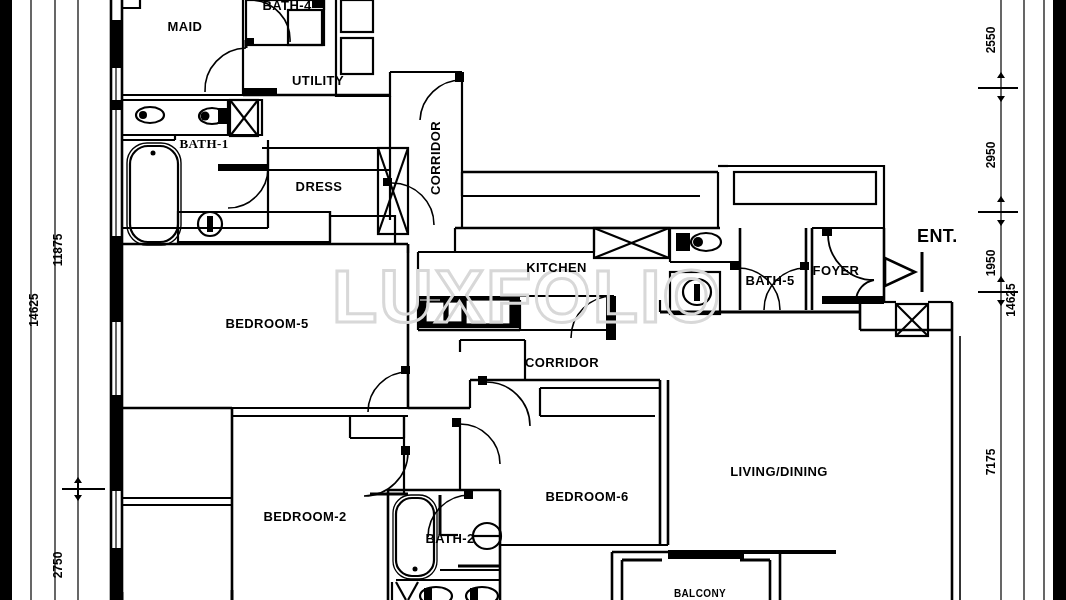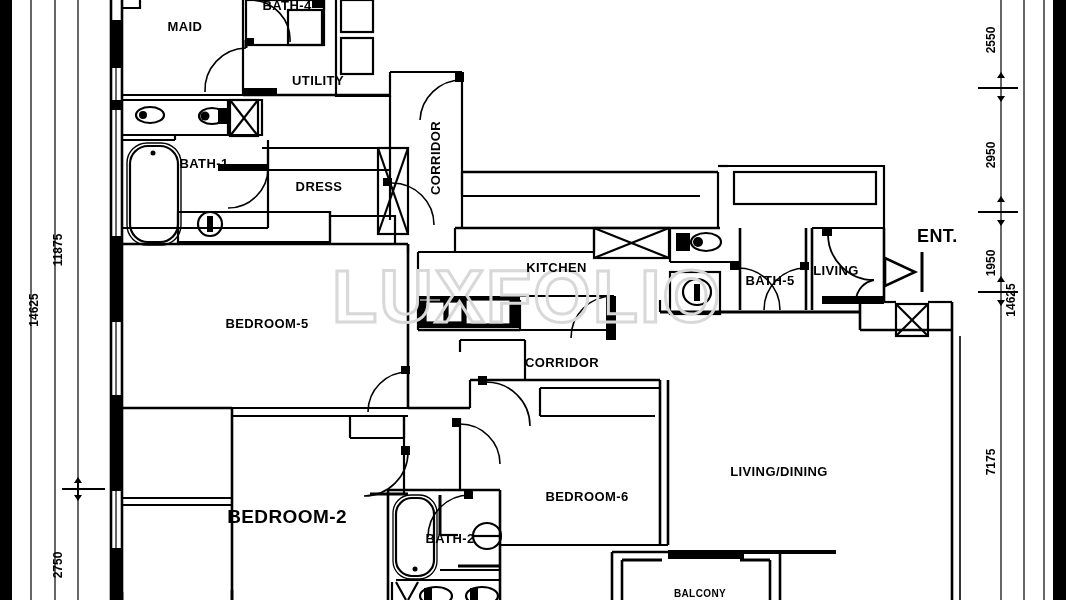--- a/index.html
+++ b/index.html
@@ -396,31 +396,31 @@
   <div id="watermark">
     <svg viewBox="0 0 400 76" xmlns="http://www.w3.org/2000/svg">
       <text class="wm-text" x="0" y="60">LUXFOLIO</text>
     </svg>
   </div>
 
   <div id="room-labels">
       <div class="roomlabel" style="font-size: 13px; left: 185px; top: 26px; transform: translate(-50%, -50%);">MAID</div>
       <div class="roomlabel" style="font-size: 13px; left: 287px; top: 5px; transform: translate(-50%, -50%);">BATH-4</div>
       <div class="roomlabel" style="font-size: 13px; left: 318px; top: 80px; transform: translate(-50%, -50%);">UTILITY</div>
-      <div class="roomlabel" style="font-size: 13px; left: 204px; top: 163px; transform: translate(-50%, -50%);">BATH-1</div>
+      <div class="roomlabel" style="font-size: 13px; left: 204px; top: 143px; transform: translate(-50%, -50%); font-family: Liberation Serif, serif;">BATH-1</div>
       <div class="roomlabel" style="font-size: 13px; left: 319px; top: 186px; transform: translate(-50%, -50%);">DRESS</div>
       <div class="roomlabel" style="font-size: 13px; left: 435px; top: 158px; transform-origin: 0px 0px; transform: rotate(-90deg) translate(-50%, -50%);">CORRIDOR</div>
       <div class="roomlabel" style="font-size: 13px; left: 549px; top: 267px; transform: translate(-50%, -50%); padding-left: 15px;">KITCHEN</div>
       <div class="roomlabel" style="font-size: 13px; left: 770px; top: 280px; transform: translate(-50%, -50%);">BATH-5</div>
-      <div class="roomlabel" style="font-size: 13px; left: 836px; top: 270px; transform: translate(-50%, -50%);">LIVING</div>
+      <div class="roomlabel" style="font-size: 13px; left: 836px; top: 270px; transform: translate(-50%, -50%);">FOYER</div>
       <div class="roomlabel" style="font-size: 13px; left: 267px; top: 323px; transform: translate(-50%, -50%);">BEDROOM-5</div>
       <div class="roomlabel" style="font-size: 13px; left: 562px; top: 362px; transform: translate(-50%, -50%);">CORRIDOR</div>
       <div class="roomlabel" style="font-size: 13px; left: 779px; top: 459px; transform: translate(-50%, -50%); margin-top: 12px;">LIVING/DINING</div>
       <div class="roomlabel" style="font-size: 13px; left: 587px; top: 496px; transform: translate(-50%, -50%);">BEDROOM-6</div>
-      <div class="roomlabel" style="font-size: 19px; left: 287px; top: 516px; transform: translate(-50%, -50%);">BEDROOM-2</div>
+      <div class="roomlabel" style="font-size: 13px; left: 305px; top: 516px; transform: translate(-50%, -50%);">BEDROOM-2</div>
       <div class="roomlabel" style="font-size: 13px; left: 450px; top: 538px; transform: translate(-50%, -50%);">BATH-2</div>
       <div class="roomlabel" style="font-size: 10px; left: 700px; top: 594px; transform: translate(-50%, -50%);">BALCONY</div>
     </div>
 
   <div id="dim-labels">
       <div class="dimlabel" style="font-size: 12px; left: 34px; top: 310px; transform-origin: 0px 0px; transform: rotate(-90deg) translate(-50%, -50%);">14625</div>
       <div class="dimlabel" style="font-size: 12px; left: 58px; top: 250px; transform-origin: 0px 0px; transform: rotate(-90deg) translate(-50%, -50%);">11875</div>
       <div class="dimlabel" style="font-size: 12px; left: 58px; top: 565px; transform-origin: 0px 0px; transform: rotate(-90deg) translate(-50%, -50%);">2750</div>
       <div class="dimlabel" style="font-size: 12px; left: 991px; top: 40px; transform-origin: 0px 0px; transform: rotate(-90deg) translate(-50%, -50%);">2550</div>
       <div class="dimlabel" style="font-size: 12px; left: 991px; top: 155px; transform-origin: 0px 0px; transform: rotate(-90deg) translate(-50%, -50%);">2950</div>

